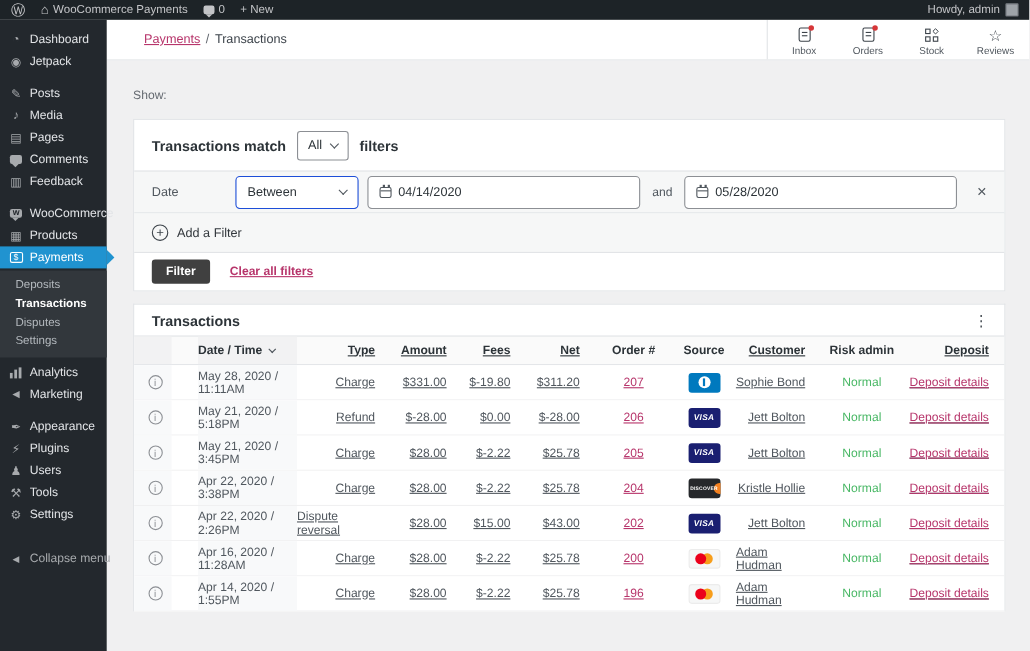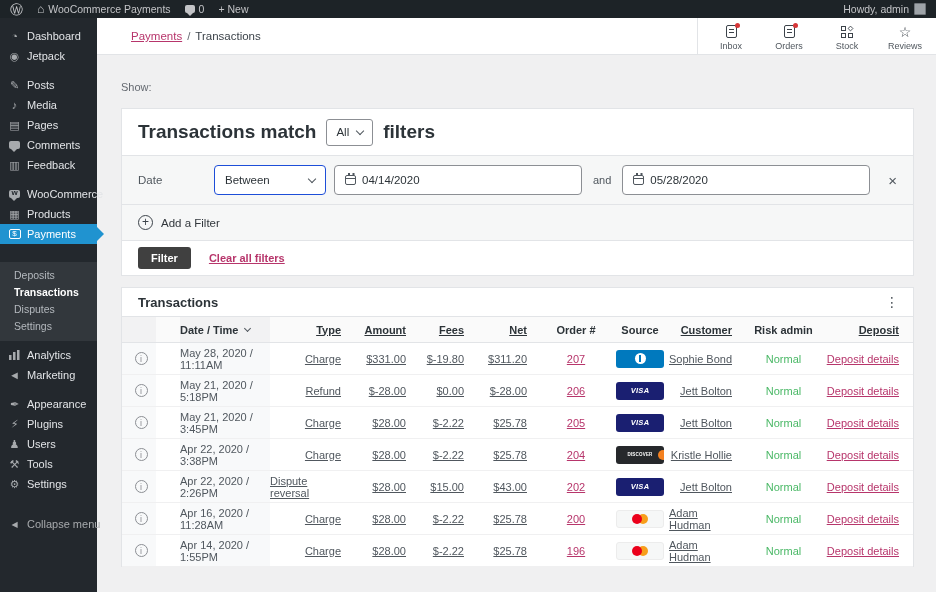--- a/index.html
+++ b/index.html
@@ -21,21 +21,21 @@
   
   #sidebar { position:absolute; top:18px; left:0; width:97px; height:574px; background:#23282d;
     color:#e2e4e7; font-size:11px; padding-top:8px; z-index:40; }
   .mi { position:relative; display:flex; align-items:center; height:20px; padding-left:8px; gap:6px; cursor:pointer; white-space:nowrap; }
   .mi .ic { width:13px; display:inline-flex; justify-content:center; color:#a7aaad; font-size:11px; flex:0 0 13px; }
   .mi.gap { margin-top:9px; }
   .mi.active { background:#2093d0; color:#fff; }
   .mi.active .ic { color:#fff; }
   .mi.active::after { content:""; position:absolute; right:-7px; top:50%; transform:translateY(-50%);
     border:7px solid transparent; border-right-width:0; border-left:7px solid #2093d0; }
-  .submenu { background:#32373c; padding:5px 0 6px; margin-top:18px; }
+  .submenu { background:#32373c; padding:5px 0 6px; margin-top:2px; }
   .smi { display:block; padding:2px 0 2px 14px; font-size:10.5px; color:#b4b9be; line-height:13px; cursor:pointer; }
   .smi.current { color:#fff; font-weight:bold; }
   .bubble-ic { position:relative; width:11px; height:8px; background:#a7aaad; border-radius:2px; display:inline-block; }
   .bubble-ic::after { content:""; position:absolute; left:2px; bottom:-3px; border:3px solid transparent; border-top-color:#a7aaad; border-bottom-width:0; }
   .bubble-ic.wc::before { content:"w"; position:absolute; top:-2px; left:2.5px; font-size:8px; color:#23282d; font-weight:bold; }
   .payic { width:12px; height:10px; border:1px solid #a7aaad; border-radius:2px; font-size:8px; line-height:8px; text-align:center; color:#a7aaad; }
   .mi.active .payic { border-color:#fff; color:#fff; }
   .barsic { width:11px; height:10px; background:
       linear-gradient(#a7aaad,#a7aaad) 0px 100%/2.5px 5px no-repeat,
       linear-gradient(#a7aaad,#a7aaad) 4px 100%/2.5px 8px no-repeat,
@@ -64,25 +64,25 @@
   .show-area { padding:26px 0 0 24px; }
   .show-label { font-size:11px; color:#646970; }
   .preset-dd { margin-top:6px; width:196px; height:30px; background:#fff; border:1px solid #949494; border-radius:4px;
     display:flex; align-items:center; padding:0 12px; font-size:12px; color:#2c3338; cursor:pointer; }
   .preset-dd .grow { flex:1; }
   .chev { width:6px; height:6px; border-right:1.6px solid #50575e; border-bottom:1.6px solid #50575e; transform:rotate(45deg); margin-top:-3px; }
 
   
   .card { background:#fff; border:1px solid #e2e4e7; margin:15px 22px 0 24px; }
   .match-row { display:flex; align-items:center; gap:10px; padding:11px 16px; height:46px; }
-  .match-row .mtxt { font-size:19px; font-weight:bold; color:#2c3338; }
+  .match-row .mtxt { font-size:13px; font-weight:bold; color:#2c3338; }
   .mini-select { height:27px; background:#fff; border:1px solid #8c8f94; border-radius:3px; display:flex; align-items:center;
     gap:8px; padding:0 9px; font-size:11.5px; color:#2c3338; cursor:pointer; }
   .date-row { display:flex; align-items:center; background:#f6f7f7; border-top:1px solid #e2e4e7; border-bottom:1px solid #e2e4e7;
-    height:50px; padding:0 16px; gap:8px; }
+    height:39px; padding:0 16px; gap:8px; }
   .date-label { width:68px; font-size:11.5px; color:#50575e; flex:0 0 68px; }
   .op-select { width:112px; height:30px; background:#fff; border:1px solid #1d4ed8; border-radius:4px; display:flex; align-items:center;
     padding:0 10px; font-size:11.5px; color:#2c3338; cursor:pointer; flex:0 0 112px; }
   .op-select .grow { flex:1; }
   .date-input { flex:1; height:30px; background:#fff; border:1px solid #8c8f94; border-radius:4px; display:flex; align-items:center;
     gap:6px; padding:0 10px; font-size:11.5px; color:#2c3338; cursor:text; }
   .cal { position:relative; width:11px; height:10px; border:1.2px solid #50575e; border-radius:2px; flex:0 0 11px;
     background:linear-gradient(#50575e,#50575e) 0 2.2px/11px 1.2px no-repeat; }
   .cal::after { content:""; position:absolute; top:-3px; left:2px; width:1.5px; height:2.4px; background:#50575e; box-shadow:4.5px 0 0 #50575e; }
   .andtxt { font-size:11px; color:#50575e; padding:0 3px; }
@@ -109,21 +109,21 @@
   .trow { height:32px; border-bottom:1px solid #f0f0f1; font-size:11px; color:#50575e; background:#fff; }
   .trow .cell { display:flex; align-items:center; height:100%; }
   .trow .c0, .trow .c1 { background:#f8f9fa; }
   .al { justify-content:flex-start;margin-left:24px; } .ar { justify-content:flex-end; padding-right:14px;text-decoration:underline; } .ac { justify-content:center; }
   .c0.ac { padding-left:4px; }
   .hdchev { width:5px; height:5px; border-right:1.4px solid #50575e; border-bottom:1.4px solid #50575e; transform:rotate(45deg); margin-left:6px; margin-top:-2px; }
   .info { width:13px; height:13px; border:1px solid #8c8f94; border-radius:50%; color:#8c8f94; font-size:9px; line-height:12px; text-align:center; cursor:pointer; }
   .risk { color:#4ab866; }
   .order-link, .dep-link { font-size:11px; }
 
-  .cardbadge { width:48px; height:18px; border-radius:3px; display:flex; align-items:center; justify-content:center; position:relative; overflow:hidden; }
+  .cardbadge { width:29px; height:18px; border-radius:3px; display:flex; align-items:center; justify-content:center; position:relative; overflow:hidden; }
   .b-visa { background:#1a1f71; color:#fff; font-size:7.5px; font-weight:bold; font-style:italic; letter-spacing:.3px; }
   .b-diners { background:#0079be; }
   .b-diners i { width:11px; height:11px; background:#fff; border-radius:50%; position:relative; }
   .b-diners i::after { content:""; position:absolute; left:4.5px; top:2px; width:2px; height:7px; background:#0079be; }
   .b-discover { background:#26282b; }
   .b-discover span { color:#fff; font-size:4.5px; font-weight:bold; letter-spacing:.2px; z-index:1; }
   .b-discover::after { content:""; position:absolute; right:-4px; top:4px; width:10px; height:10px; border-radius:50%; background:#f48120; }
   .b-mc { background:#f6f7f7; border:1px solid #ececec; }
   .b-mc i { width:10px; height:10px; border-radius:50%; position:relative; }
   .b-mc i.red { background:#eb001b; margin-right:-4px; z-index:1; }

